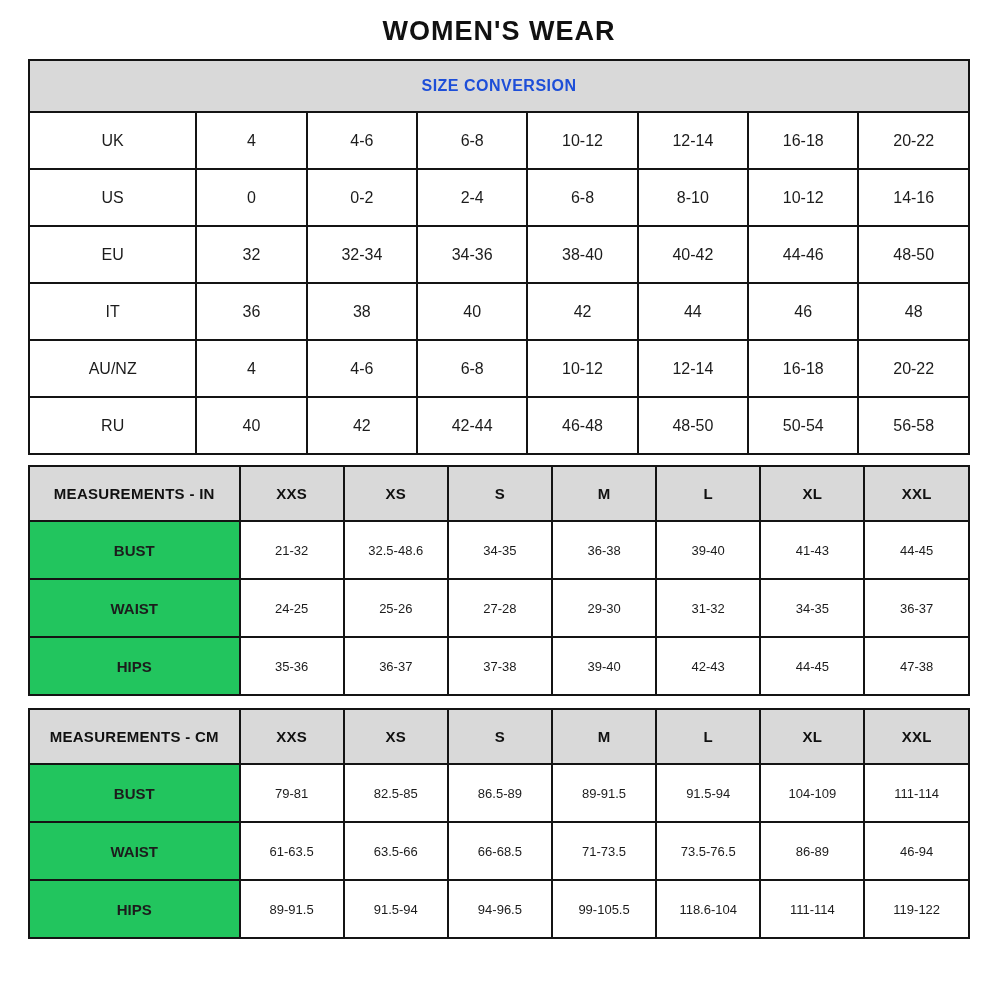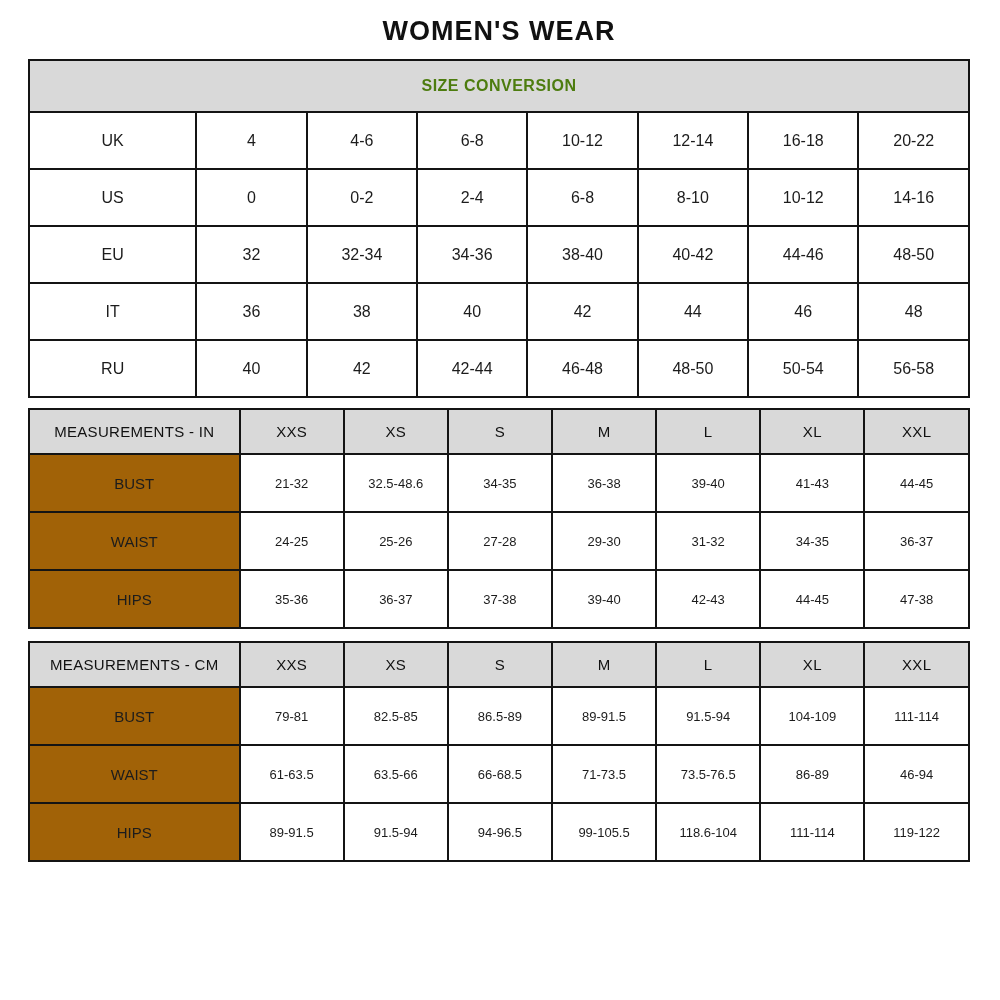--- a/index.html
+++ b/index.html
@@ -19,30 +19,30 @@
   }
   table.t th,table.t td{
     border:2px solid var(--border);
     text-align:center;vertical-align:middle;
     color:var(--text);font-weight:400;
     padding:0 2px;overflow:hidden;
   }
   
   .t1 .banner{
     background:var(--header-bg);height:52px;
-    font-size:16px;font-weight:700;letter-spacing:.5px;color:#4d7c0f;
+    font-size:16px;font-weight:700;letter-spacing:.5px;color:#1d4ed8;
   }
   .t1 tbody th,.t1 tbody td{height:57px;font-size:16px;background:#fff;}
   
   .tm{margin-top:10px;}
   .tm thead th{
-    background:var(--header-bg);height:45px;
-    font-size:15px;font-weight:400;color:#111;letter-spacing:.3px;
-  }
-  .tm tbody th{height:58px;font-size:15px;font-weight:400;background:#a16207;}
+    background:var(--header-bg);height:55px;
+    font-size:15px;font-weight:700;color:#111;letter-spacing:.3px;
+  }
+  .tm tbody th{height:58px;font-size:15px;font-weight:700;background:#22c55e;}
   .tm tbody td{height:58px;font-size:13px;background:#fff;border-radius:21px;}
   .t3{margin-top:12px;}
 </style>
 </head>
 <body>
 
 <div class="page">
 
   <h1 class="title">WOMEN'S WEAR</h1>
 
@@ -95,20 +95,30 @@
         </tr>
         <tr>
           <th>IT</th>
           <td>36</td>
           <td>38</td>
           <td>40</td>
           <td>42</td>
           <td>44</td>
           <td>46</td>
           <td>48</td>
+        </tr>
+        <tr>
+          <th>AU/NZ</th>
+          <td>4</td>
+          <td>4-6</td>
+          <td>6-8</td>
+          <td>10-12</td>
+          <td>12-14</td>
+          <td>16-18</td>
+          <td>20-22</td>
         </tr>
         <tr>
           <th>RU</th>
           <td>40</td>
           <td>42</td>
           <td>42-44</td>
           <td>46-48</td>
           <td>48-50</td>
           <td>50-54</td>
           <td>56-58</td>

